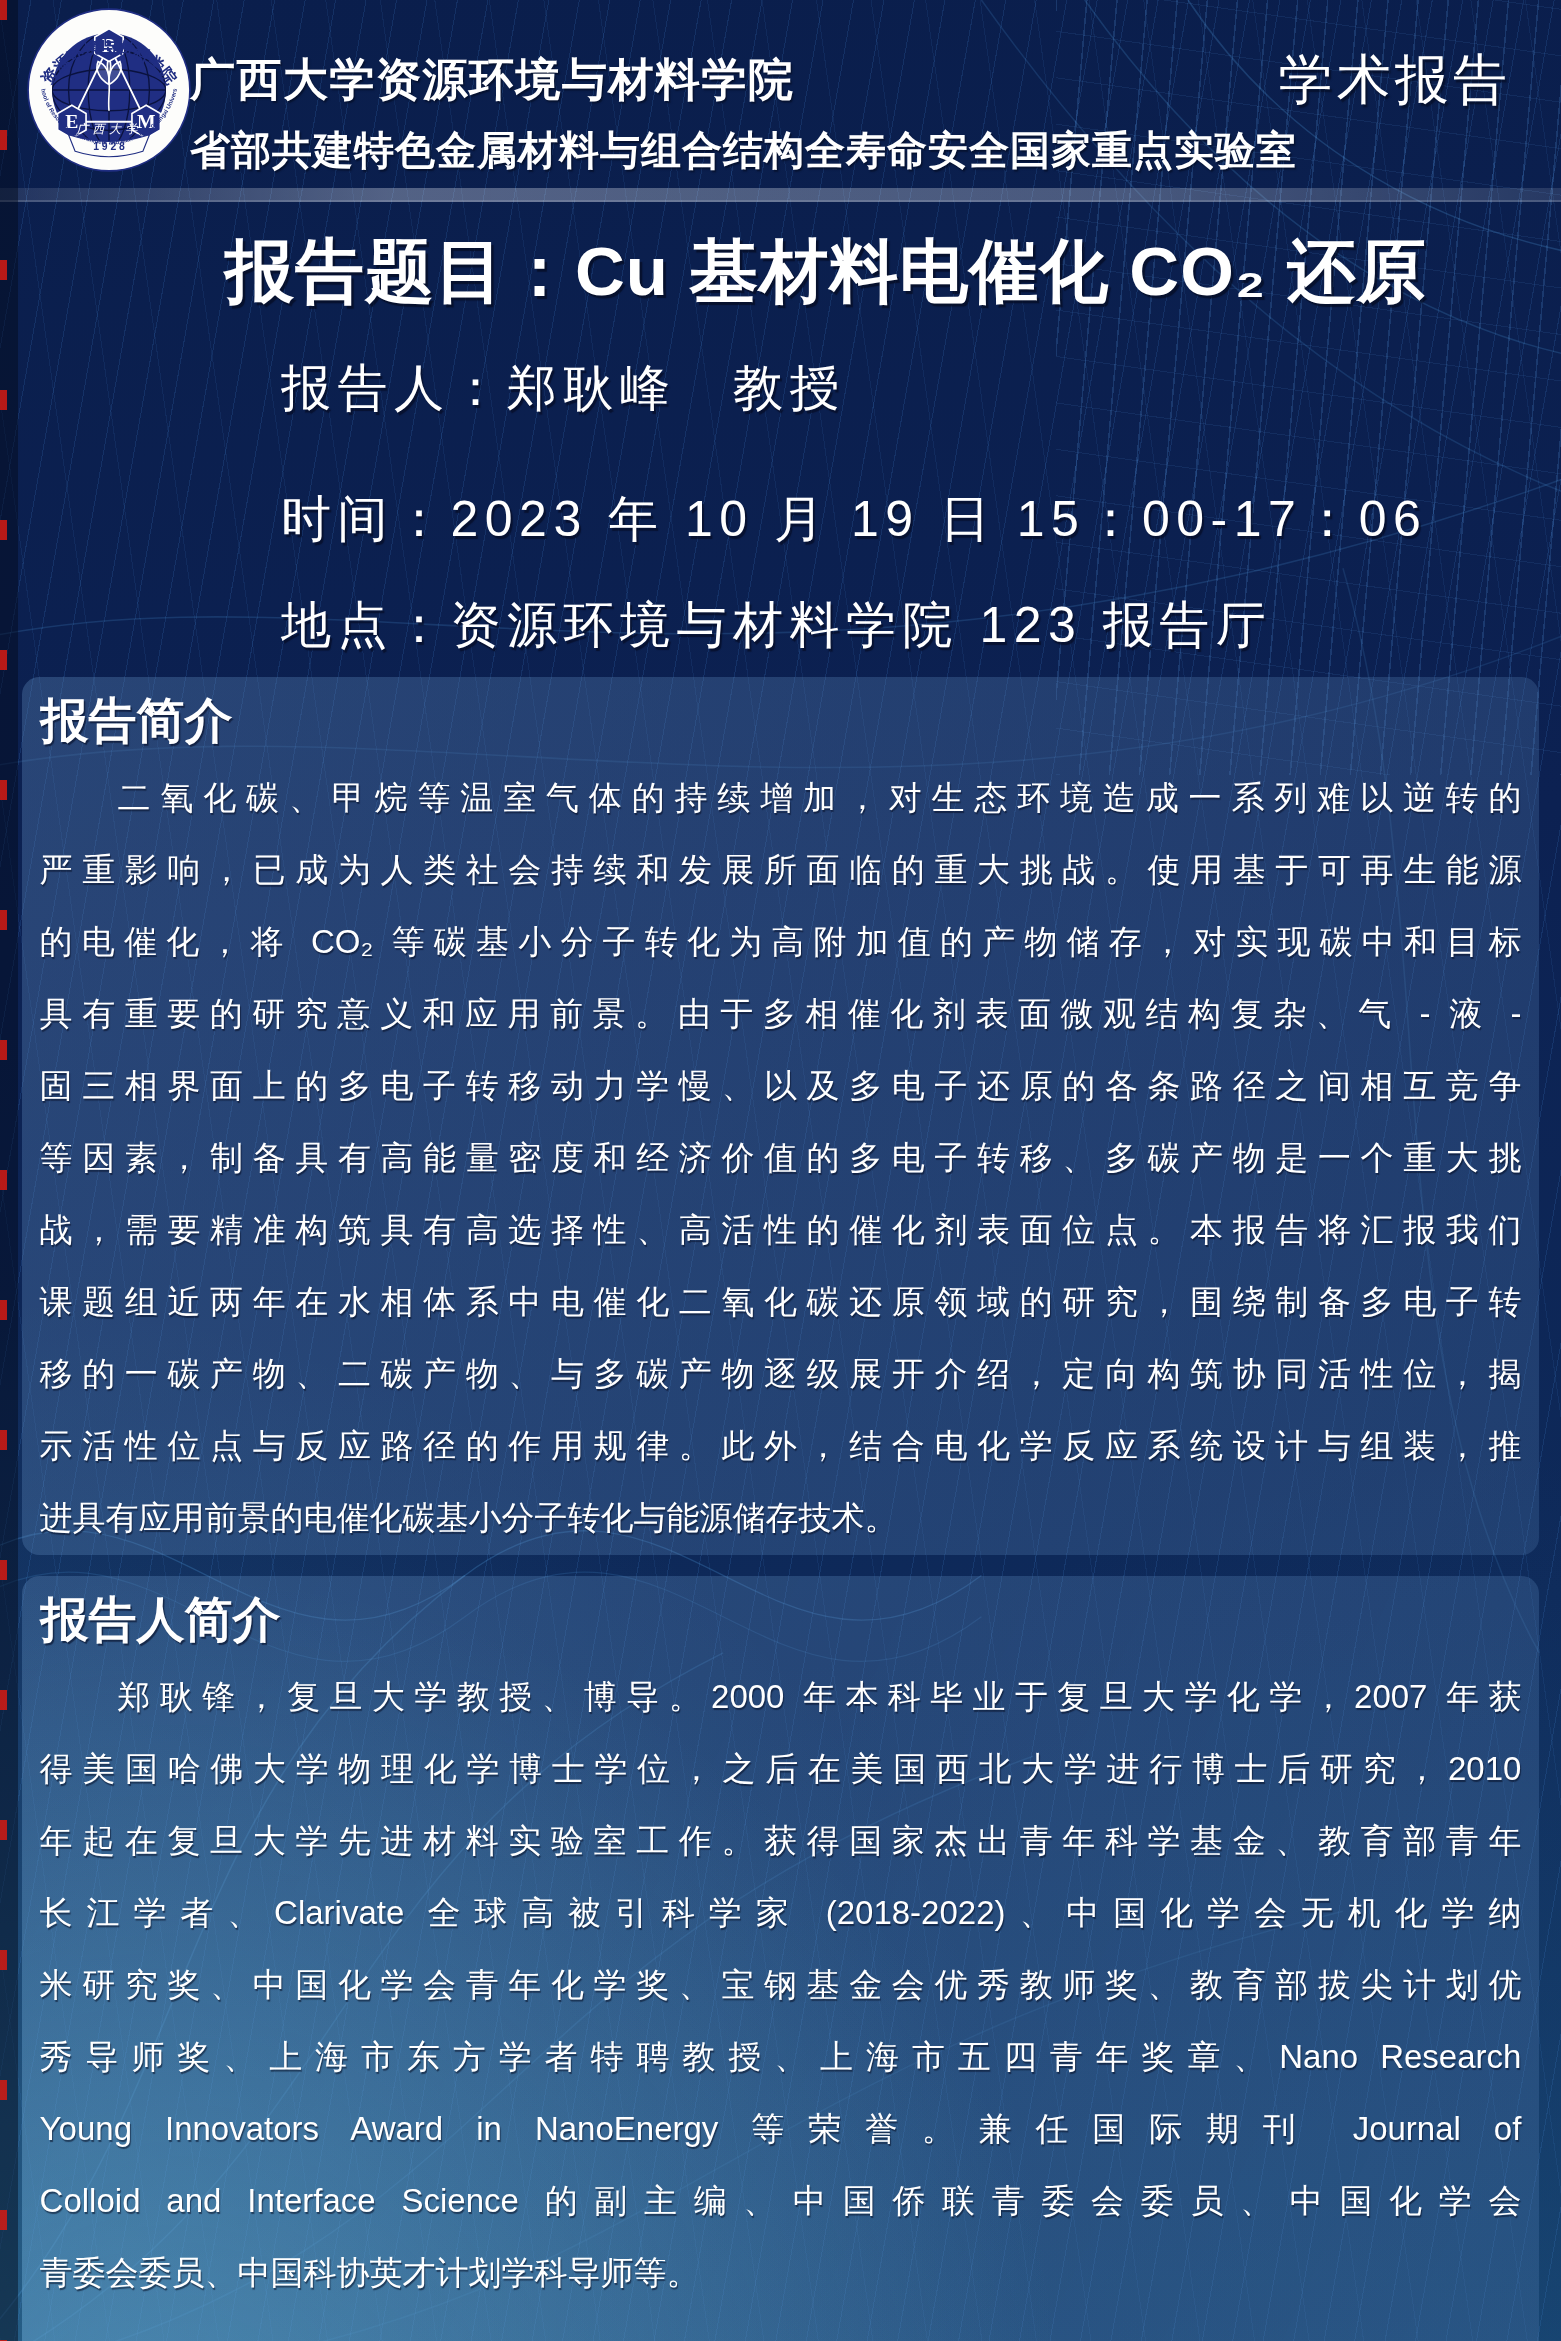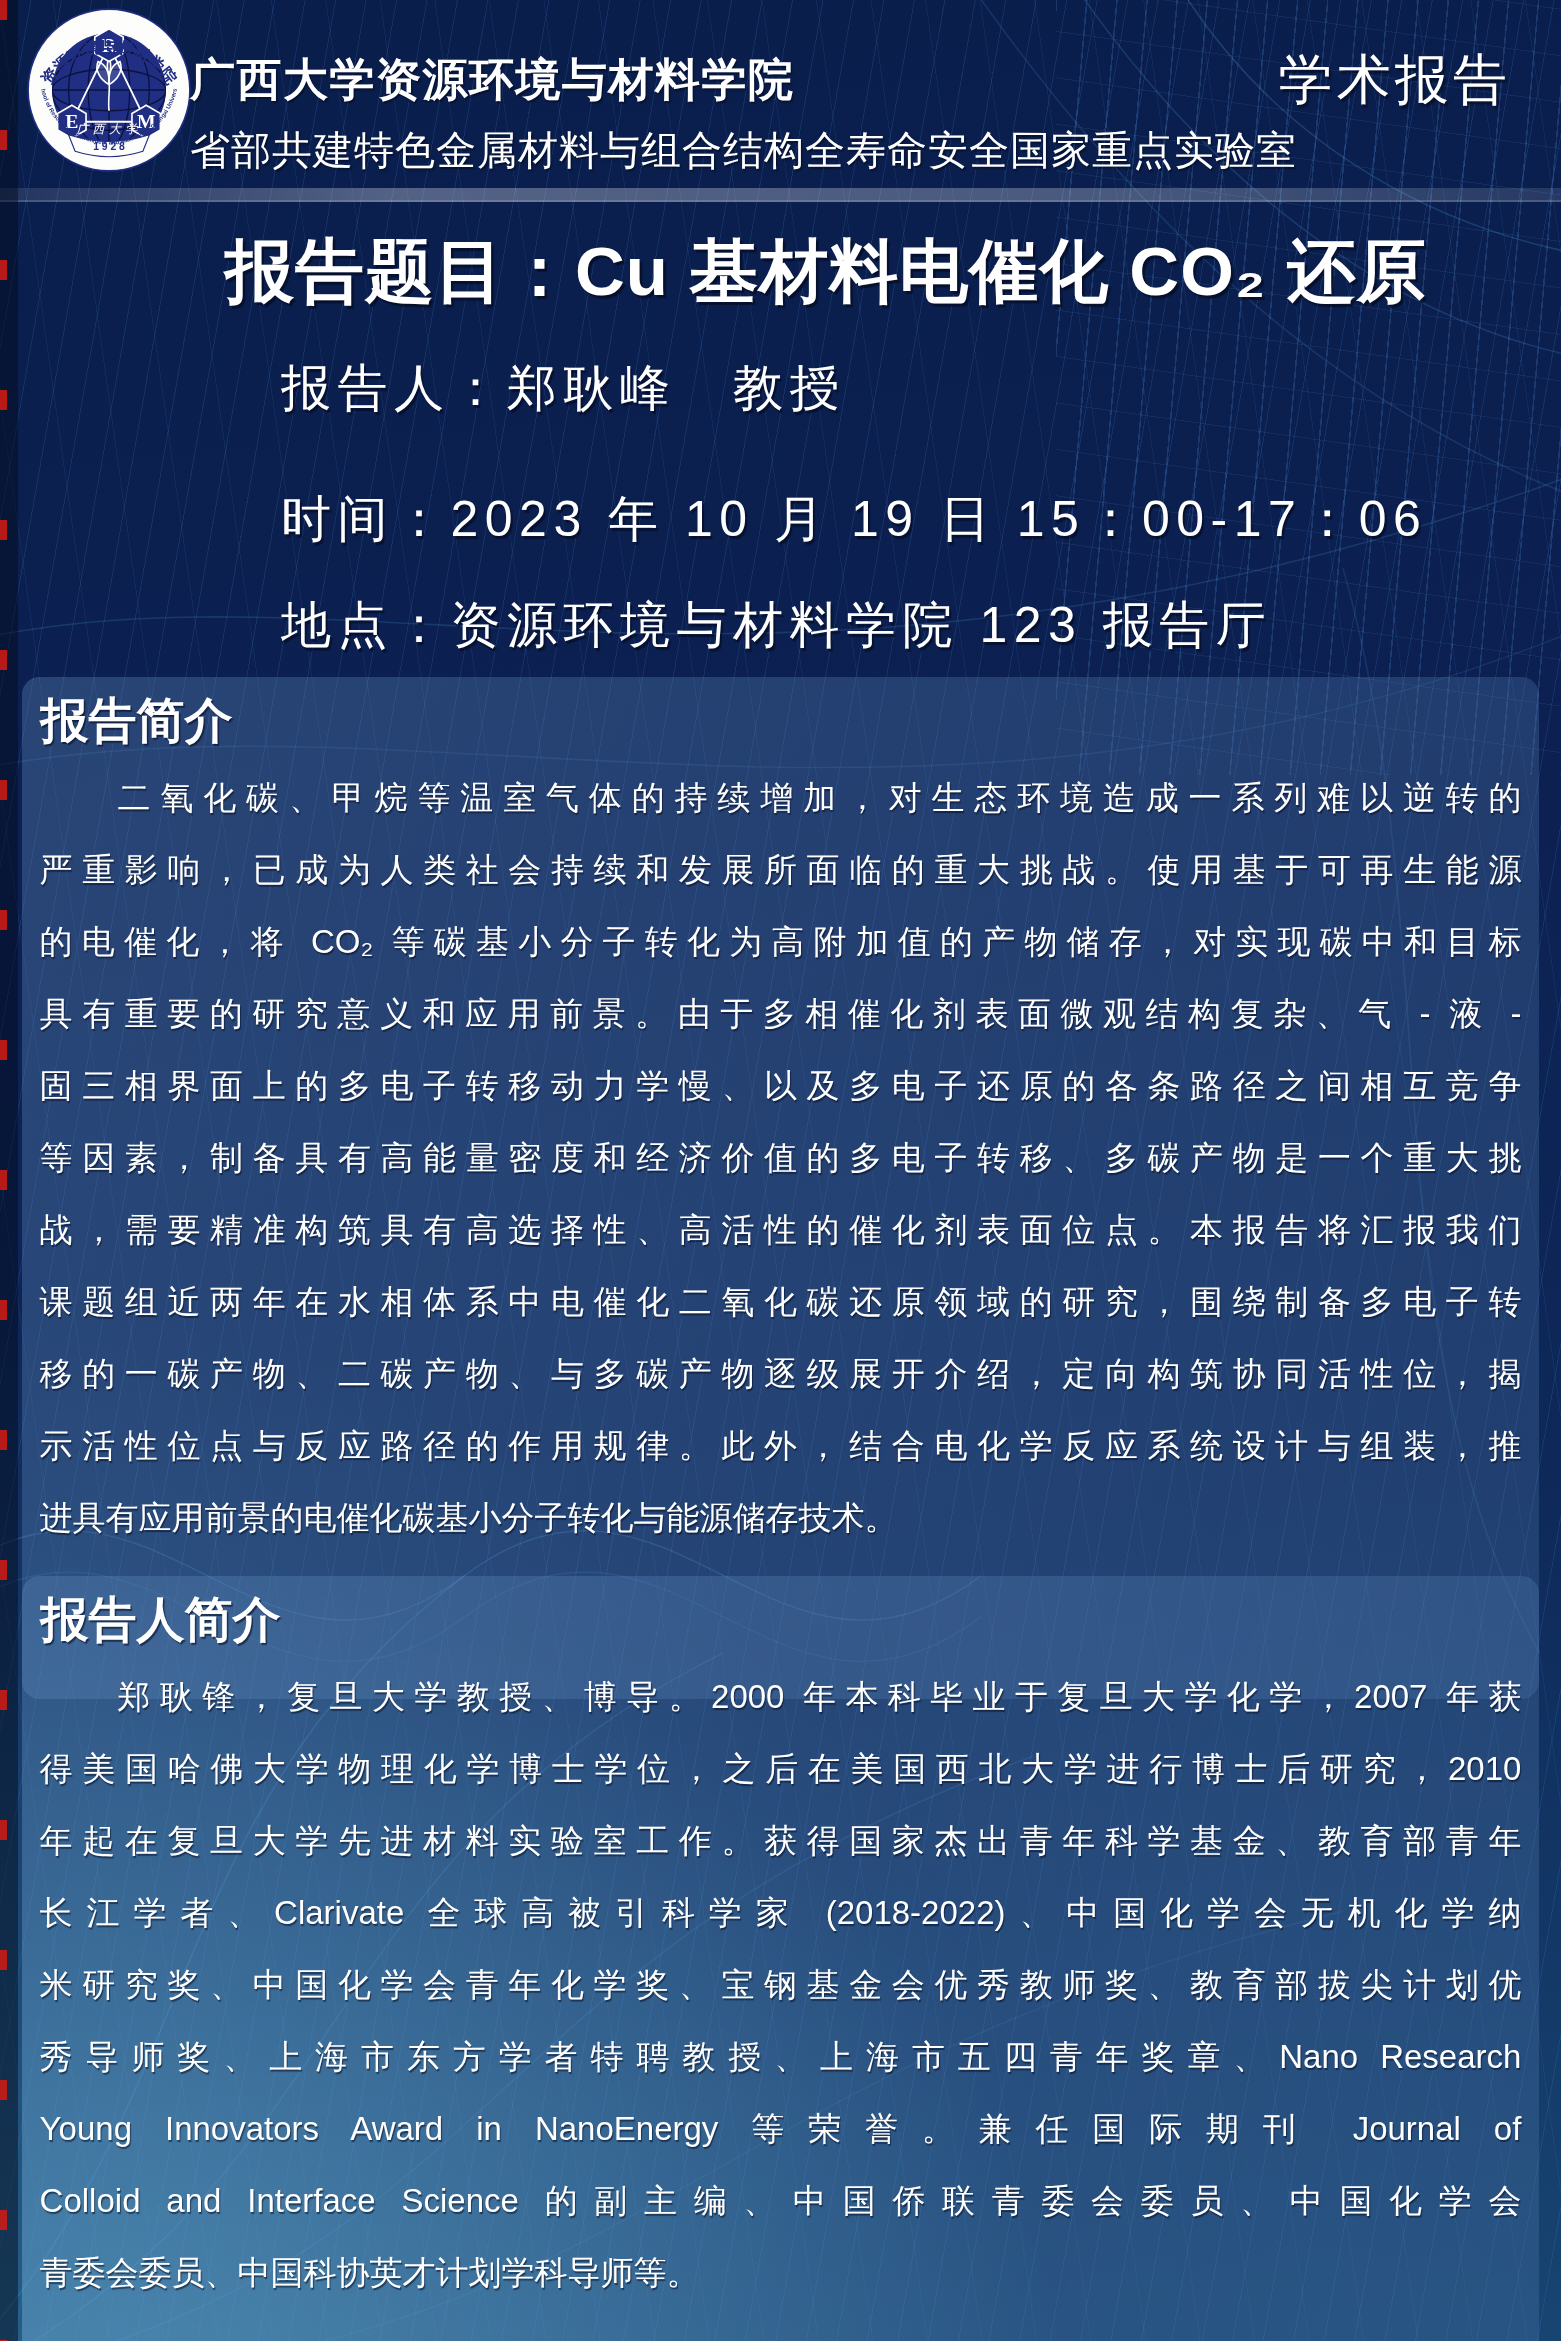--- a/index.html
+++ b/index.html
@@ -27,37 +27,37 @@
   .stripe{position:absolute;left:0;top:188px;width:100%;height:12.4px;
     background:linear-gradient(90deg, rgba(235,240,250,0.10), rgba(235,240,250,0.32) 25%, rgba(235,240,250,0.28) 72%, rgba(235,240,250,0.12));
     border-bottom:2.1px solid rgba(235,240,250,0.18);}
   
   .edge-dark{position:absolute;left:0;top:0;width:17.6px;height:100%;background:rgba(3,8,24,0.45);}
   .edge-red{position:absolute;left:0;top:0;width:6.7px;height:100%;opacity:.85;
     background:repeating-linear-gradient(180deg,#d61a12 0 19.6px, rgba(0,0,0,0) 19.6px 130px);}
 
   .hdr-school1{position:absolute;left:190px;top:50px;font-size:45px;font-weight:700;letter-spacing:1.5px;
     text-shadow:1.5px 2.1px 1.5px rgba(4,10,30,0.6);}
-  .hdr-school2{position:absolute;left:190px;top:123px;font-size:40px;font-weight:400;letter-spacing:1px;
+  .hdr-school2{position:absolute;left:190px;top:123px;font-size:40px;font-weight:700;letter-spacing:1px;
     text-shadow:1.5px 2.1px 1.5px rgba(4,10,30,0.6);}
   .hdr-badge{position:absolute;right:51px;top:44px;font-size:54px;font-weight:400;letter-spacing:4.1px;
     text-shadow:2.1px 2.6px 1.5px rgba(4,10,30,0.65);}
 
   .title{position:absolute;left:225px;top:226px;font-size:69px;font-weight:700;letter-spacing:1px;
     text-shadow:2.6px 3.1px 1px rgba(5,12,35,0.75);white-space:nowrap;}
   .info{position:absolute;left:281px;font-size:50px;font-weight:400;letter-spacing:0.13em;
     text-shadow:2.1px 2.6px 1px rgba(5,12,35,0.7);white-space:nowrap;}
   #speaker-line{top:355px;}
   #time-line{top:486px;}
   #venue-line{top:592px;}
 
   .panel{position:absolute;left:22px;width:1517px;border-radius:17.6px;
     background:linear-gradient(115deg, rgba(96,140,190,0.34), rgba(84,126,178,0.26));
     box-sizing:border-box;padding:13.4px 14.5px 0 14.5px;}
-  #abstract-panel{top:677px;height:1022px;}
+  #abstract-panel{top:677px;height:878px;}
   #bio-panel{top:1576px;height:856px;
     background:
       radial-gradient(circle at 10% 105%, rgba(120,205,235,0.30), rgba(120,205,235,0.0) 55%),
       linear-gradient(115deg, rgba(96,140,190,0.34), rgba(84,126,178,0.28));}
   .panel-heading{font-size:48px;line-height:62px;font-weight:700;margin:0 0 9.3px 4.1px;
     text-shadow:1.5px 2.1px 1px rgba(5,12,35,0.6);}
   .para{margin:0 3.1px;}
   .line{font-size:33px;line-height:72px;font-weight:400;color:#fff;
     text-align:justify;text-align-last:justify;
     text-shadow:1px 1.5px 1px rgba(5,12,35,0.55);}

